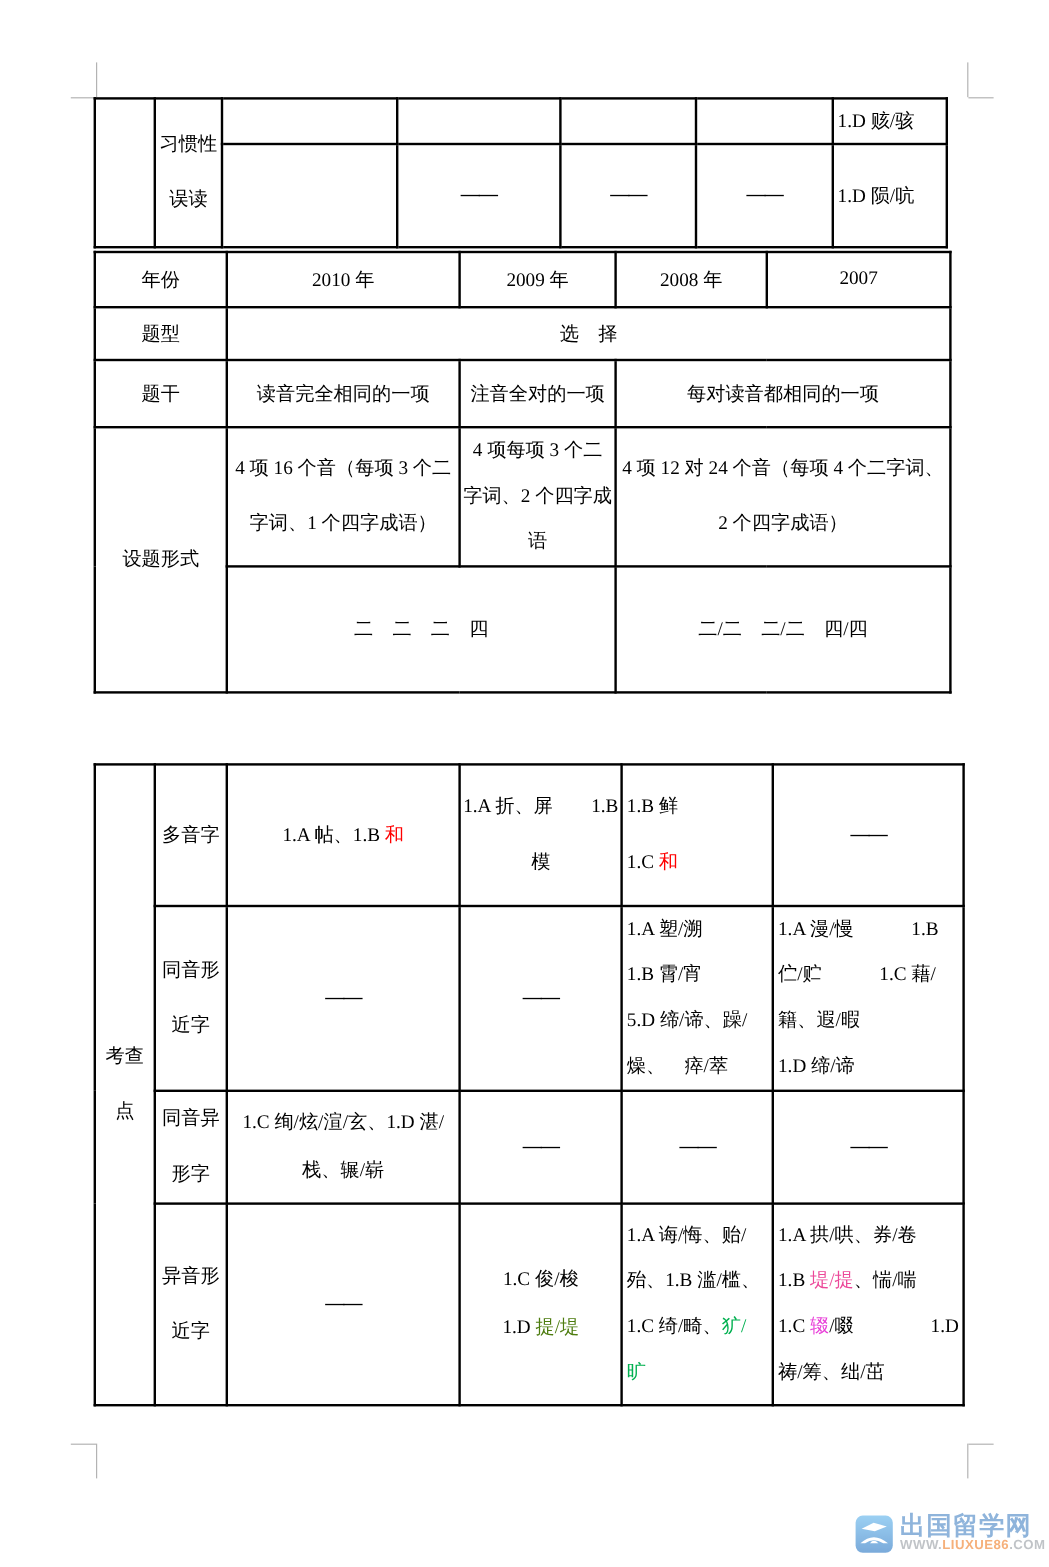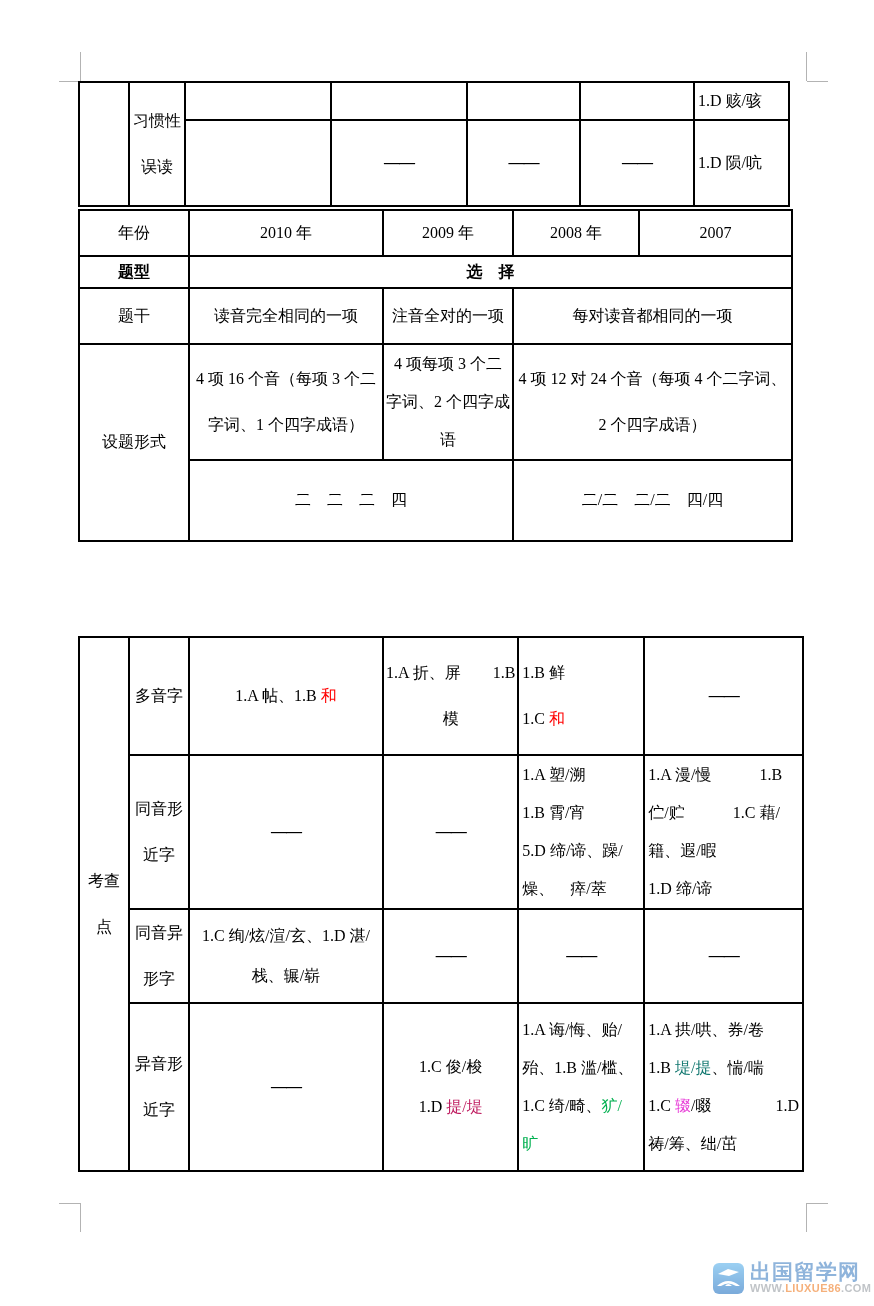--- a/index.html
+++ b/index.html
@@ -82,21 +82,21 @@
         <col style="width:153px">
       </colgroup>
     <tbody>
         <tr style="height:46px;">
       <td>年份</td>
       <td>2010 年</td>
       <td>2009 年</td>
       <td>2008 年</td>
       <td>2007</td>
     </tr>
-    <tr style="height:32px;font-weight:bold;">
+    <tr style="height:44px;">
       <td>题型</td>
       <td colspan="4">选　择</td>
     </tr>
     <tr style="height:56px;">
       <td>题干</td>
       <td>读音完全相同的一项</td>
       <td>注音全对的一项</td>
       <td colspan="2">每对读音都相同的一项</td>
     </tr>
     <tr style="height:113px;">
@@ -108,21 +108,21 @@
       <td class="lh38">
             <div class="ln"><span>4 项每项 3 个二</span></div>
             <div class="ln"><span>字词、2 个四字成</span></div>
             <div class="ln"><span>语</span></div>
           </td>
       <td colspan="2" class="lh46">
             <div class="ln"><span>4 项 12 对 24 个音（每项 4 个二字词、</span></div>
             <div class="ln"><span>2 个四字成语）</span></div>
           </td>
     </tr>
-    <tr style="height:81px;">
+    <tr style="height:105px;">
       <td colspan="2">二　二　二　四</td>
       <td colspan="2">二/二　二/二　四/四</td>
     </tr>
   </tbody>
     </table>
 
 
   <table style="top:636px;">
     <colgroup>
         <col style="width:50px">
@@ -188,31 +188,31 @@
       <td class="dashcell">——</td>
     </tr>
     <tr style="height:168px;">
       <td class="lh46">
             <div class="ln"><span>异音形</span></div>
             <div class="ln"><span>近字</span></div>
           </td>
       <td class="dashcell">——</td>
       <td class="lh40">
             <div class="ln"><span>1.C 俊/梭</span></div>
-            <div class="ln"><span>1.D </span><span style="color: #be185d;">提/堤</span></div>
+            <div class="ln"><span>1.D </span><span style="color: #4d7c0f;">提/堤</span></div>
           </td>
       <td class="left lh38">
             <div class="ln"><span>1.A 诲/悔、贻/</span></div>
             <div class="ln"><span>殆、1.B 滥/槛、</span></div>
             <div class="ln"><span>1.C 绮/畸、</span><span style="color: rgb(0, 176, 80);">犷/</span></div>
             <div class="ln"><span style="color: rgb(0, 176, 80);">旷</span></div>
           </td>
       <td class="left lh38">
             <div class="ln"><span>1.A 拱/哄、券/卷</span></div>
-            <div class="ln"><span>1.B </span><span style="color: #0f766e;">堤/提</span><span>、惴/喘</span></div>
+            <div class="ln"><span>1.B </span><span style="color: #ec4899;">堤/提</span><span>、惴/喘</span></div>
             <div class="ln"><span>1.C </span><span style="color: rgb(232, 63, 216);">辍</span><span>/啜　　　　1.D</span></div>
             <div class="ln"><span>祷/筹、绌/茁</span></div>
           </td>
     </tr>
   </tbody>
     </table>
 
   <div class="wm">
     <span class="wm-icon">
       <svg width="33" height="33" viewBox="0 0 33 33">

